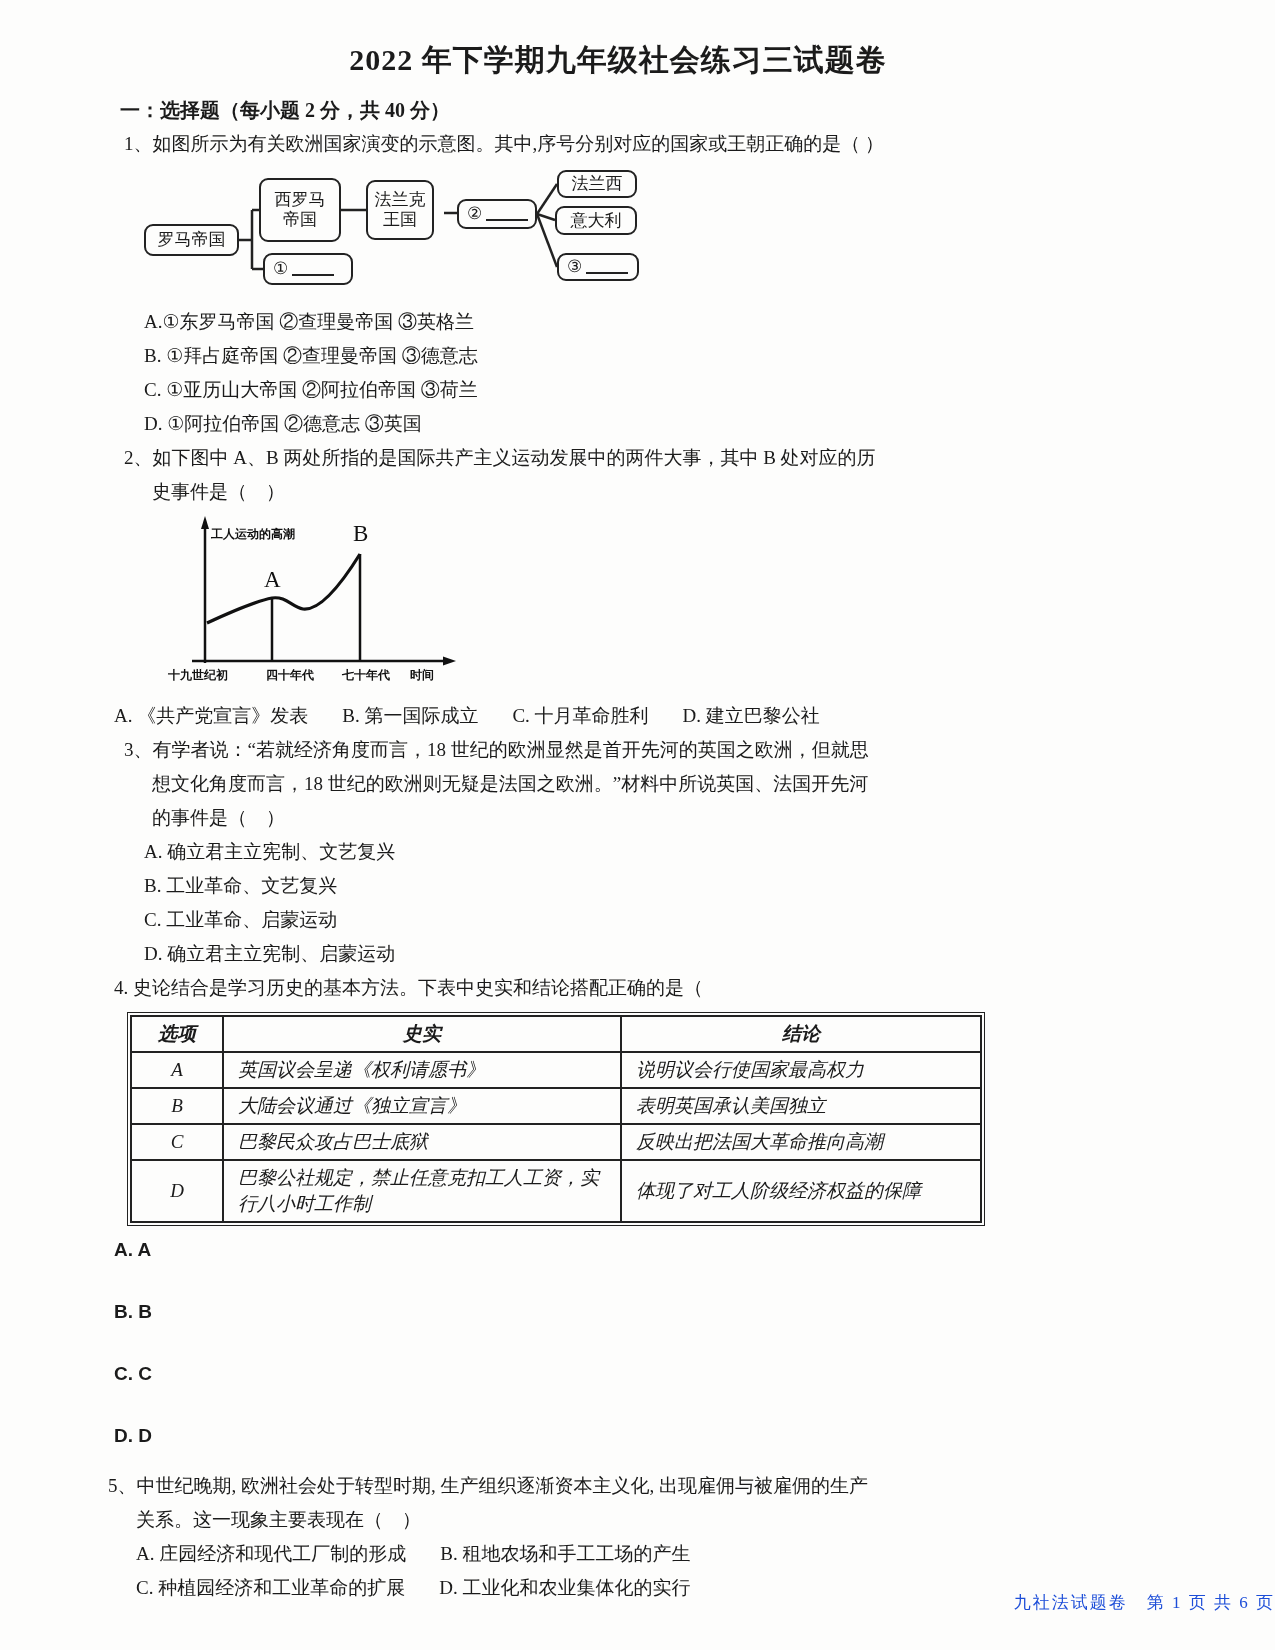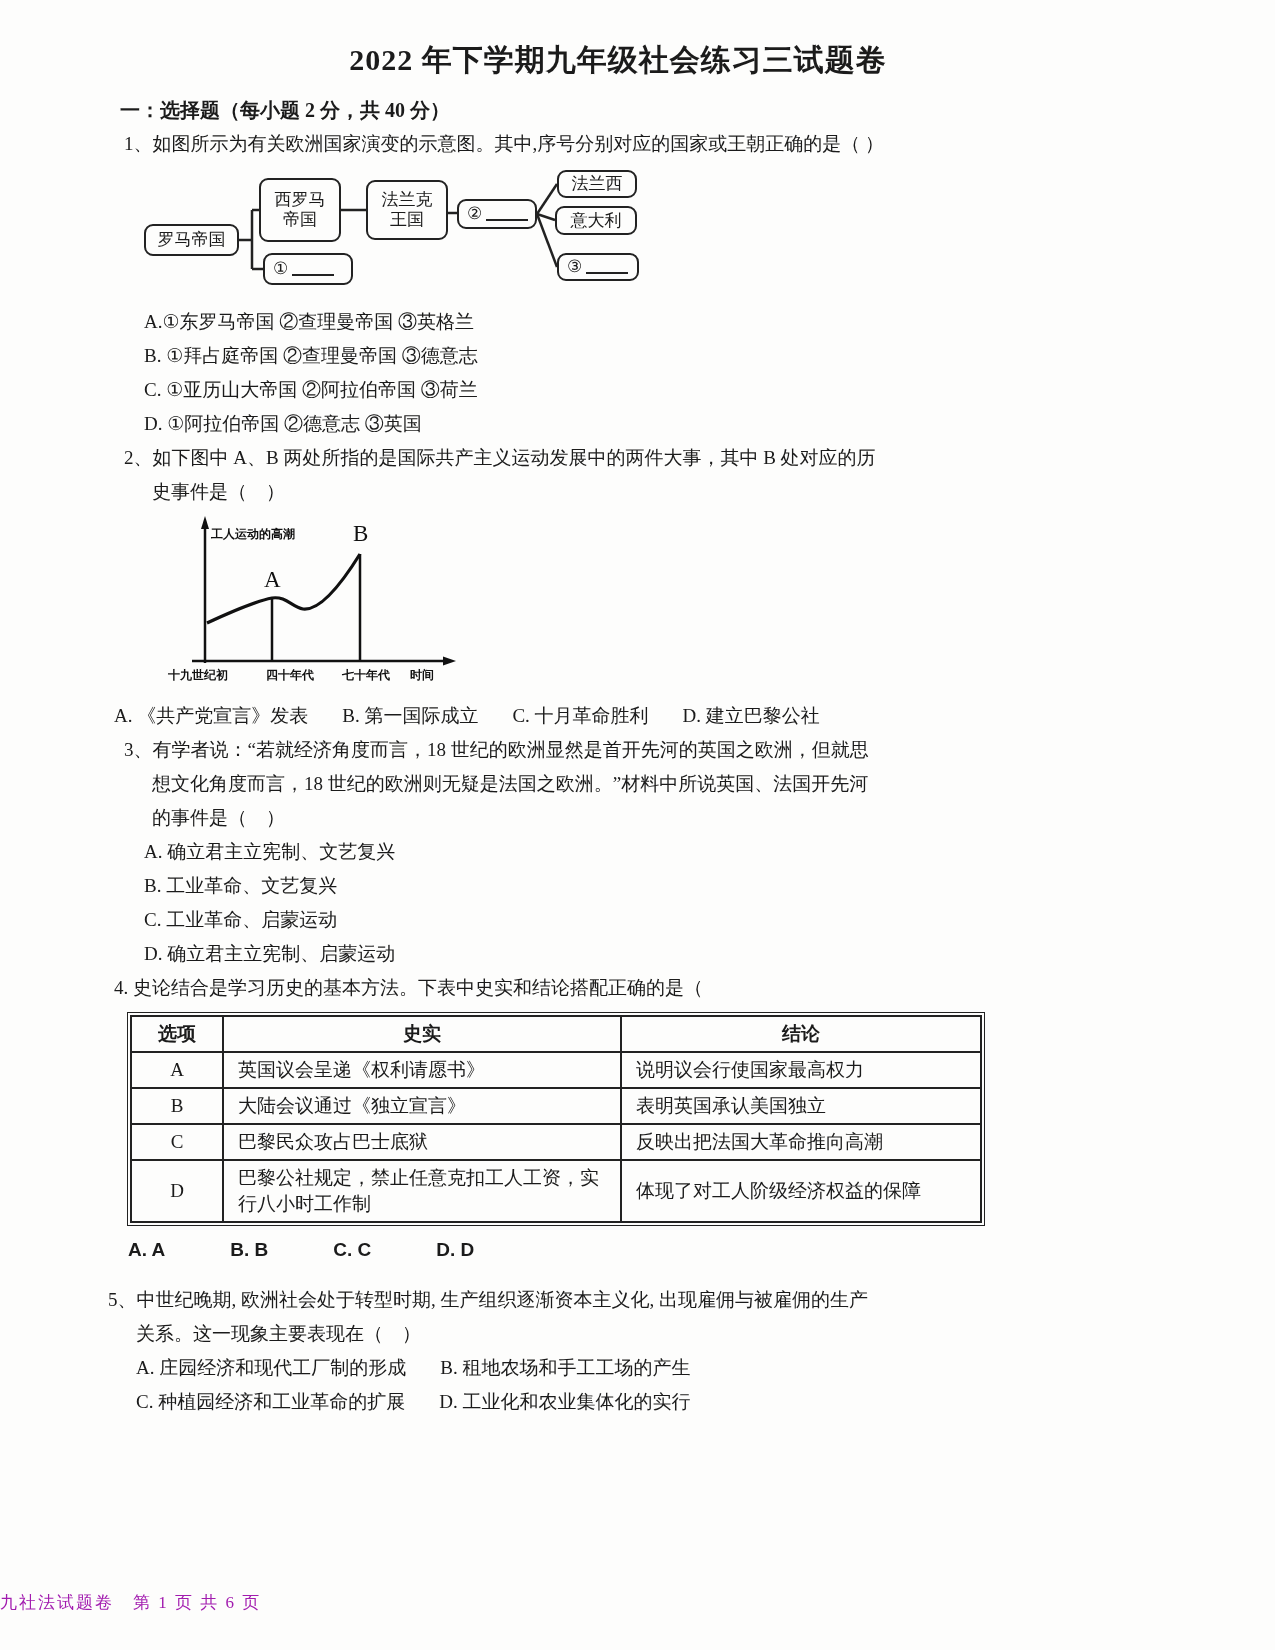--- a/index.html
+++ b/index.html
@@ -14,48 +14,48 @@
     margin:0 0 12px -58px;
   }
   .line { font-size:19px; line-height:34px; }
   .scope { margin-left:12px; }
   .section-head { font-weight:bold; font-size:20px; margin-left:6px; }
   .stem { margin-left:10px; }
   .stem-wrap .cont { padding-left:28px; }
   .opt-list { margin-left:30px; }
   .opt-list .line { line-height:34px; }
   .opt-row { display:flex; gap:34px; }
-  .opt-row-tight { display:flex; gap:65px; margin-left:14px; font-weight:bold;
-                   font-family:"Liberation Sans","DejaVu Sans",sans-serif; }
+  .opt-row-tight { display:flex; gap:28px; font-weight:bold;
+                   font-family:"Liberation Sans","DejaVu Sans",sans-serif;flex-direction:column; }
   
   .diagram { position:relative; width:508px; height:124px; margin:8px 0 12px 30px; }
   .diagram svg.connectors { position:absolute; left:0; top:0; }
   .dbox {
     position:absolute; box-sizing:border-box; border:2.5px solid #222; border-radius:9px;
     display:flex; align-items:center; justify-content:center; flex-direction:column;
     font-size:17px; line-height:20px; background:#fdfdfc; text-align:center;
   }
   .dbox.blank { flex-direction:row; justify-content:flex-start; padding-left:8px; }
   .u-line { display:inline-block; width:42px; border-bottom:2.5px solid #222; height:12px; margin-left:4px; }
   
   .q2chart { margin:4px 0 4px 36px; }
   .q2chart text { fill:#111; }
   .tick { font-size:12px; font-weight:bold; font-family:"DejaVu Sans",sans-serif; }
   .ptlabel { font-size:23px; font-family:"Liberation Serif",serif; }
   
   .q4-table { border-collapse:collapse; margin:10px 0 10px 16px;
-              border:2px solid #ec4899; outline:1.5px solid #222; outline-offset:2px; }
+              border:2px solid #ec4899; outline:1.5px solid #222; outline-offset:2px;font-style:italic; }
   .q4-table th, .q4-table td { border:2px solid #222; font-size:19px; padding:4px 14px; }
   .q4-table th { font-weight:bold; }
   .col-opt { width:62px; text-align:center; }
   .col-fact { width:368px; }
   .col-concl { width:330px; }
   .q4-table td.col-opt { text-align:center; }
-  .footer { position:absolute; left:0; right:0; bottom:36px; text-align:left;
-            font-size:17px; color:#a21caf; letter-spacing:2px; }
+  .footer { position:absolute; left:0; right:0; bottom:36px; text-align:right;
+            font-size:17px; color:#1d4ed8; letter-spacing:2px; }
 </style>
 </head>
 <body>
 
 <div class="page">
 
   <div class="title">2022 年下学期九年级社会练习三试题卷</div>
 
 
   <div class="line section-head">一：选择题（每小题 2 分，共 40 分）</div>
@@ -81,21 +81,21 @@
         <span>罗马帝国</span>
       </div>
       <div class="dbox" style="left:115px;top:9px;width:82px;height:64px;">
         <span>西罗马</span>
         <span>帝国</span>
       </div>
       <div class="dbox blank" style="left:119px;top:84px;width:90px;height:32px;">
         <span>①</span>
           <span class="u-line"></span>
       </div>
-      <div class="dbox" style="left:222px;top:11px;width:82px;height:60px;">
+      <div class="dbox" style="left:222px;top:11px;width:68px;height:60px;">
         <span>法兰克</span>
         <span>王国</span>
       </div>
       <div class="dbox blank" style="left:313px;top:30px;width:80px;height:30px;">
         <span>②</span>
           <span class="u-line"></span>
       </div>
       <div class="dbox" style="left:413px;top:1px;width:80px;height:28px;">
         <span>法兰西</span>
       </div>

